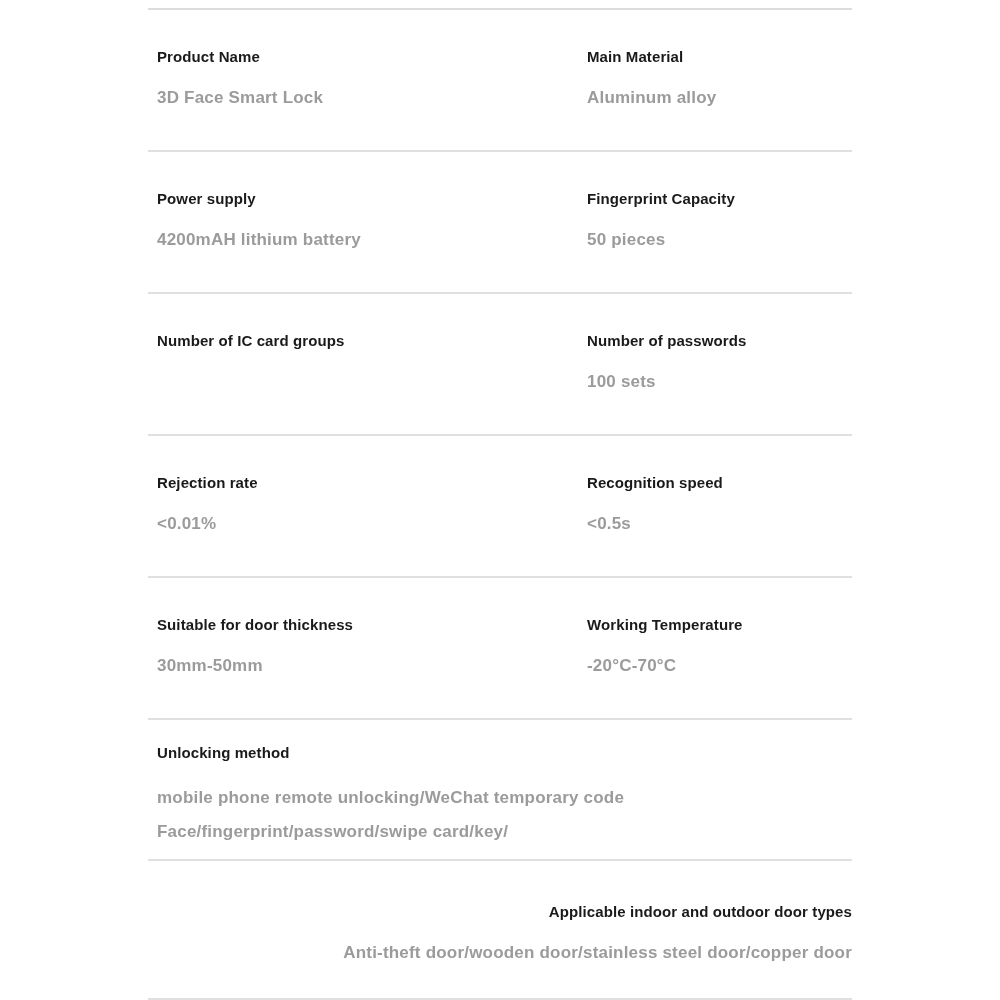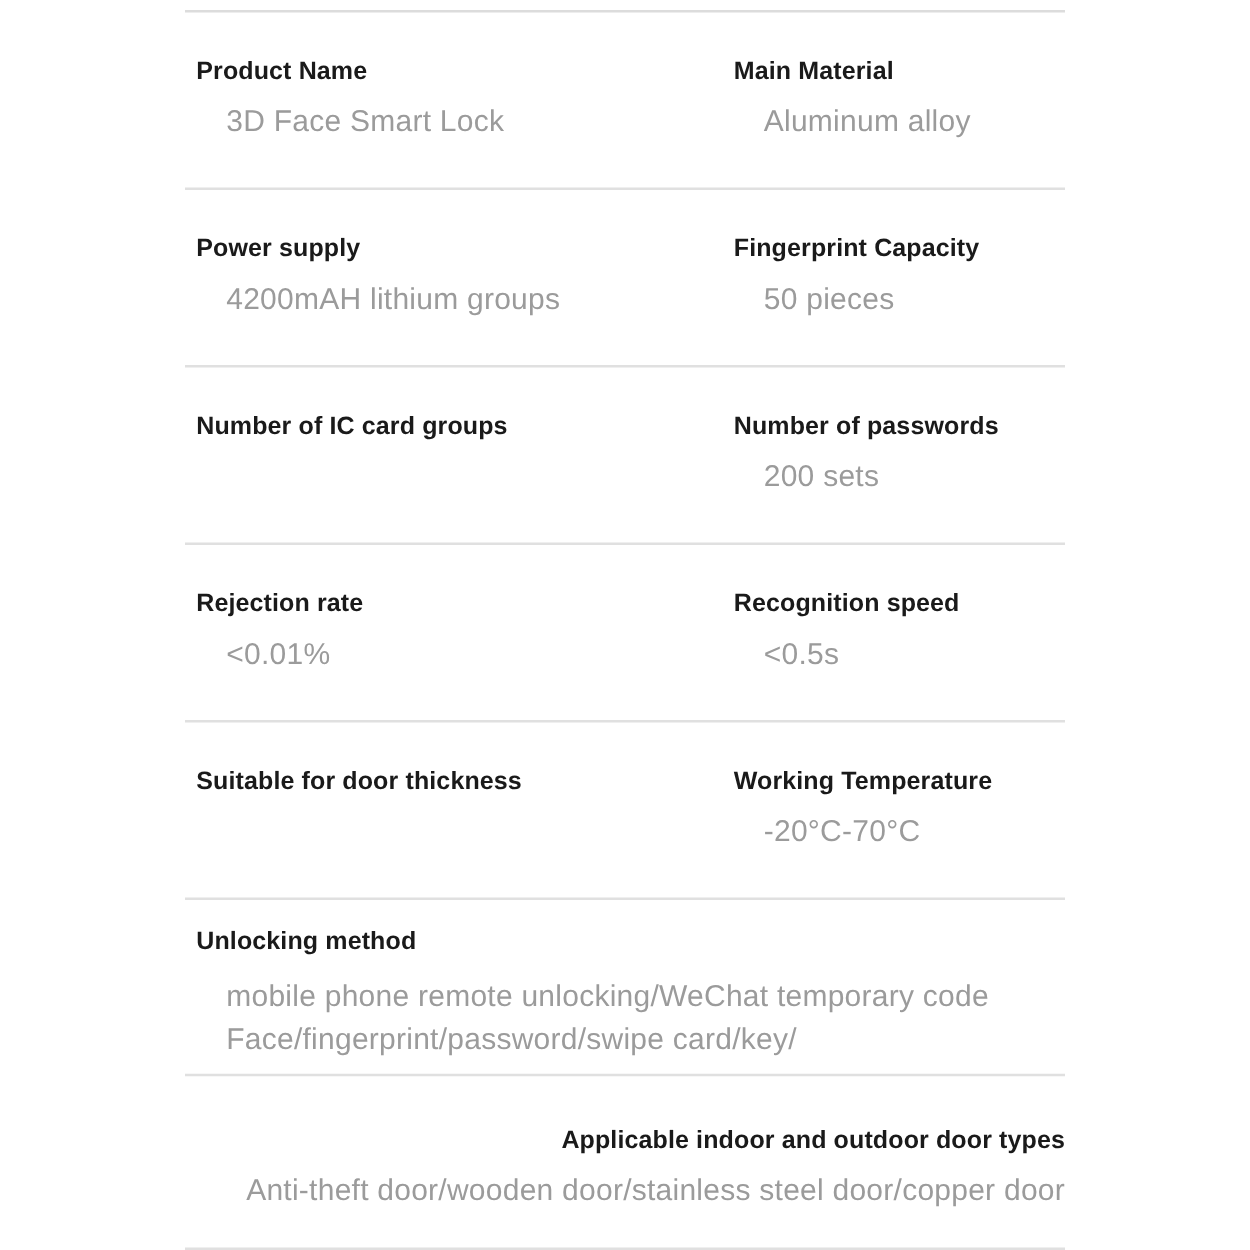--- a/index.html
+++ b/index.html
@@ -37,34 +37,33 @@
     padding: 20px 0 10px 0;
   }
   .row.row-doors {
     padding: 38px 0 32px 0;
     text-align: right;
   }
   .cell {
     padding-left: 9px;
   }
   .spec-label {
-    font-size: 20px;
+    font-size: 15px;
     font-weight: 700;
     color: #1a1a1a;
     line-height: 26px;
     margin: 0 0 15px 0;
     letter-spacing: 0.1px;
   }
   .spec-value {
-    font-size: 24px;
-    font-weight: 400;
+    font-size: 17px;
+    font-weight: 700;
     color: #9b9b9b;
     line-height: 26px;
     letter-spacing: 0.2px;
-    margin-left: 24px;
   }
   .row-unlock .spec-value,
   .row-doors .spec-value {
     line-height: 34px;
   }
   .row-doors .spec-value {
     line-height: 26px;
   }
 </style>
 </head>
@@ -81,52 +80,53 @@
       </div>
       <div class="cell">
         <div class="spec-label">Main Material</div>
         <div class="spec-value">Aluminum alloy</div>
       </div>
     </div>
 
     <div class="row">
       <div class="cell">
         <div class="spec-label">Power supply</div>
-        <div class="spec-value">4200mAH lithium groups</div>
+        <div class="spec-value">4200mAH lithium battery</div>
       </div>
       <div class="cell">
         <div class="spec-label">Fingerprint Capacity</div>
         <div class="spec-value">50 pieces</div>
       </div>
     </div>
 
     <div class="row">
       <div class="cell">
         <div class="spec-label">Number of IC card groups</div>
       </div>
       <div class="cell">
         <div class="spec-label">Number of passwords</div>
-        <div class="spec-value">200 sets</div>
+        <div class="spec-value">100 sets</div>
       </div>
     </div>
 
     <div class="row">
       <div class="cell">
         <div class="spec-label">Rejection rate</div>
         <div class="spec-value">&lt;0.01%</div>
       </div>
       <div class="cell">
         <div class="spec-label">Recognition speed</div>
         <div class="spec-value">&lt;0.5s</div>
       </div>
     </div>
 
     <div class="row">
       <div class="cell">
         <div class="spec-label">Suitable for door thickness</div>
+        <div class="spec-value">30mm-50mm</div>
       </div>
       <div class="cell">
         <div class="spec-label">Working Temperature</div>
         <div class="spec-value">-20°C-70°C</div>
       </div>
     </div>
 
     <div class="row full row-unlock">
       <div class="cell">
         <div class="spec-label">Unlocking method</div>

